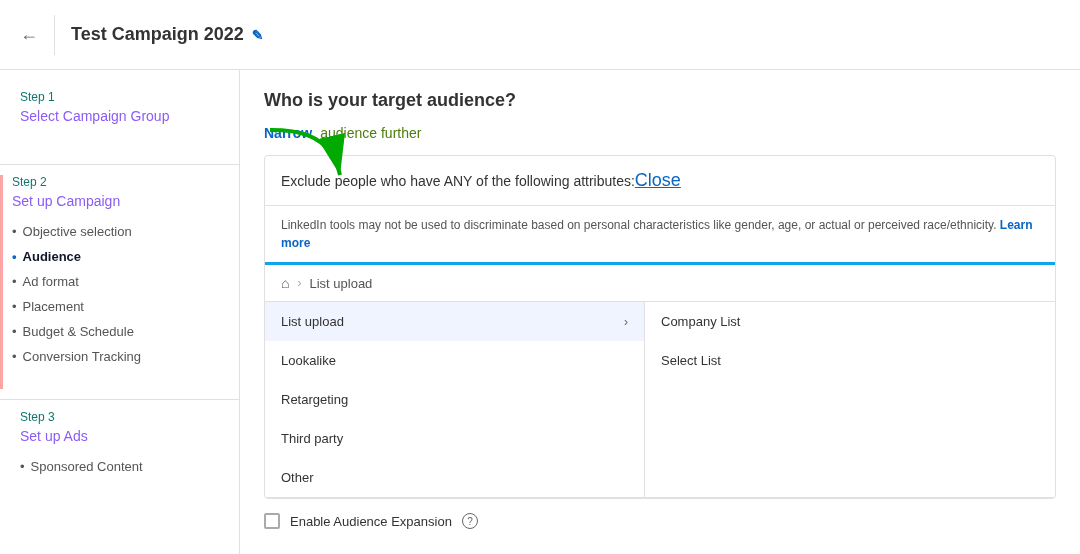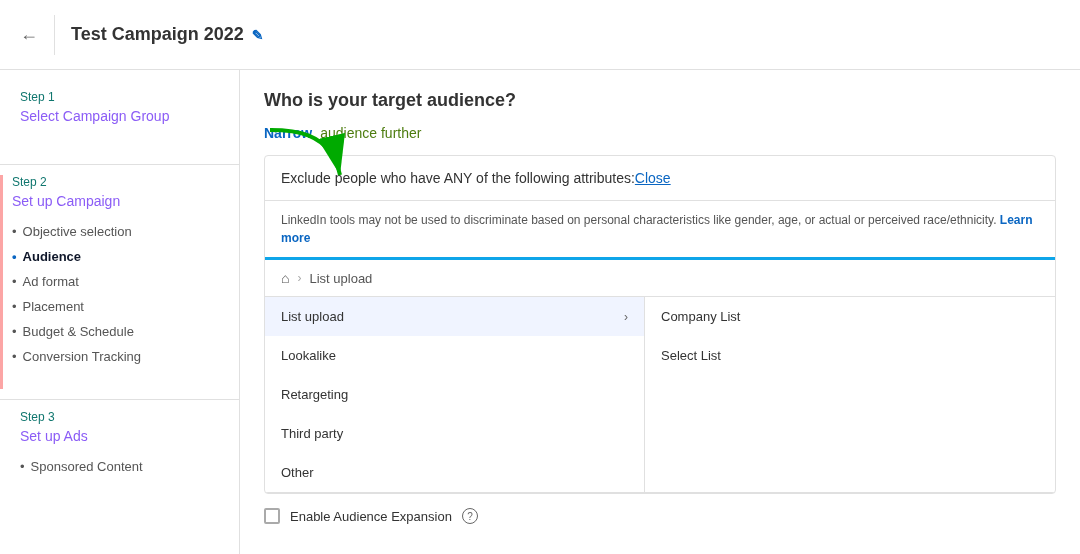--- a/index.html
+++ b/index.html
@@ -34,21 +34,21 @@
     .main { flex: 1; padding: 20px 24px; overflow-y: auto; position: relative; }
     .section-title { font-size: 18px; font-weight: 600; margin-bottom: 14px; }
     .narrow-row { display: flex; align-items: center; gap: 8px; margin-bottom: 14px; }
     .narrow-link { color: #0a66c2; font-weight: 600; cursor: pointer; text-decoration: none; }
     .narrow-text { color: #4d7c0f; font-size: 14px; }
 
     
     .exclude-box { border: 1px solid #e0e0e0; border-radius: 4px; overflow: hidden; }
     .exclude-header { display: flex; align-items: center; padding: 14px 16px; border-bottom: 1px solid #e0e0e0; }
     .exclude-title { font-size: 14px; font-weight: 500; }
-    .close-btn { color: #0a66c2; cursor: pointer; font-size: 14px; font-weight: 500; text-decoration: underline; }
+    .close-btn { color: #0a66c2; cursor: pointer; font-size: 18px; font-weight: 500; text-decoration: underline; }
     .exclude-notice { padding: 10px 16px; background: #fff; border-bottom: 3px solid #0ea5e9; font-size: 12px; color: #555; line-height: 1.5; }
     .exclude-notice a { color: #0a66c2; cursor: pointer; text-decoration: none; }
 
     
     .breadcrumb-row { display: flex; align-items: center; gap: 8px; padding: 10px 16px; border-bottom: 1px solid #e0e0e0; font-size: 13px; color: #555; }
     .home-icon { font-size: 14px; color: #555; }
     .breadcrumb-sep { color: #aaa; font-size: 12px; }
     .breadcrumb-current { color: #555; }
 
     

